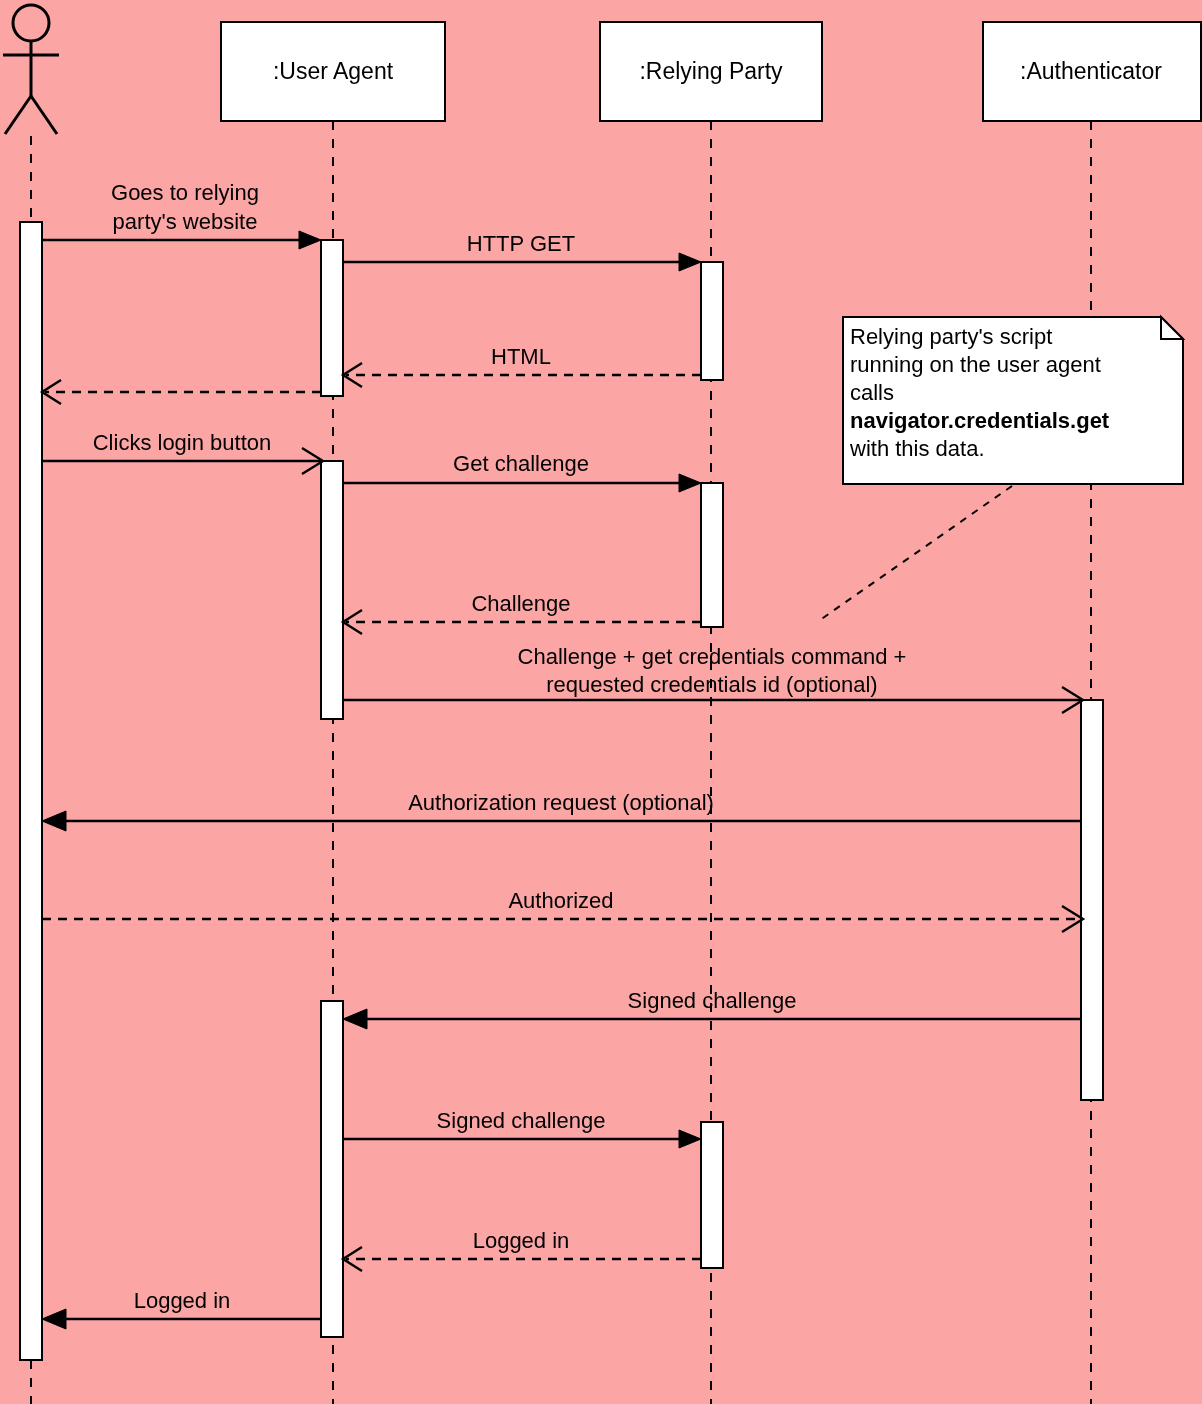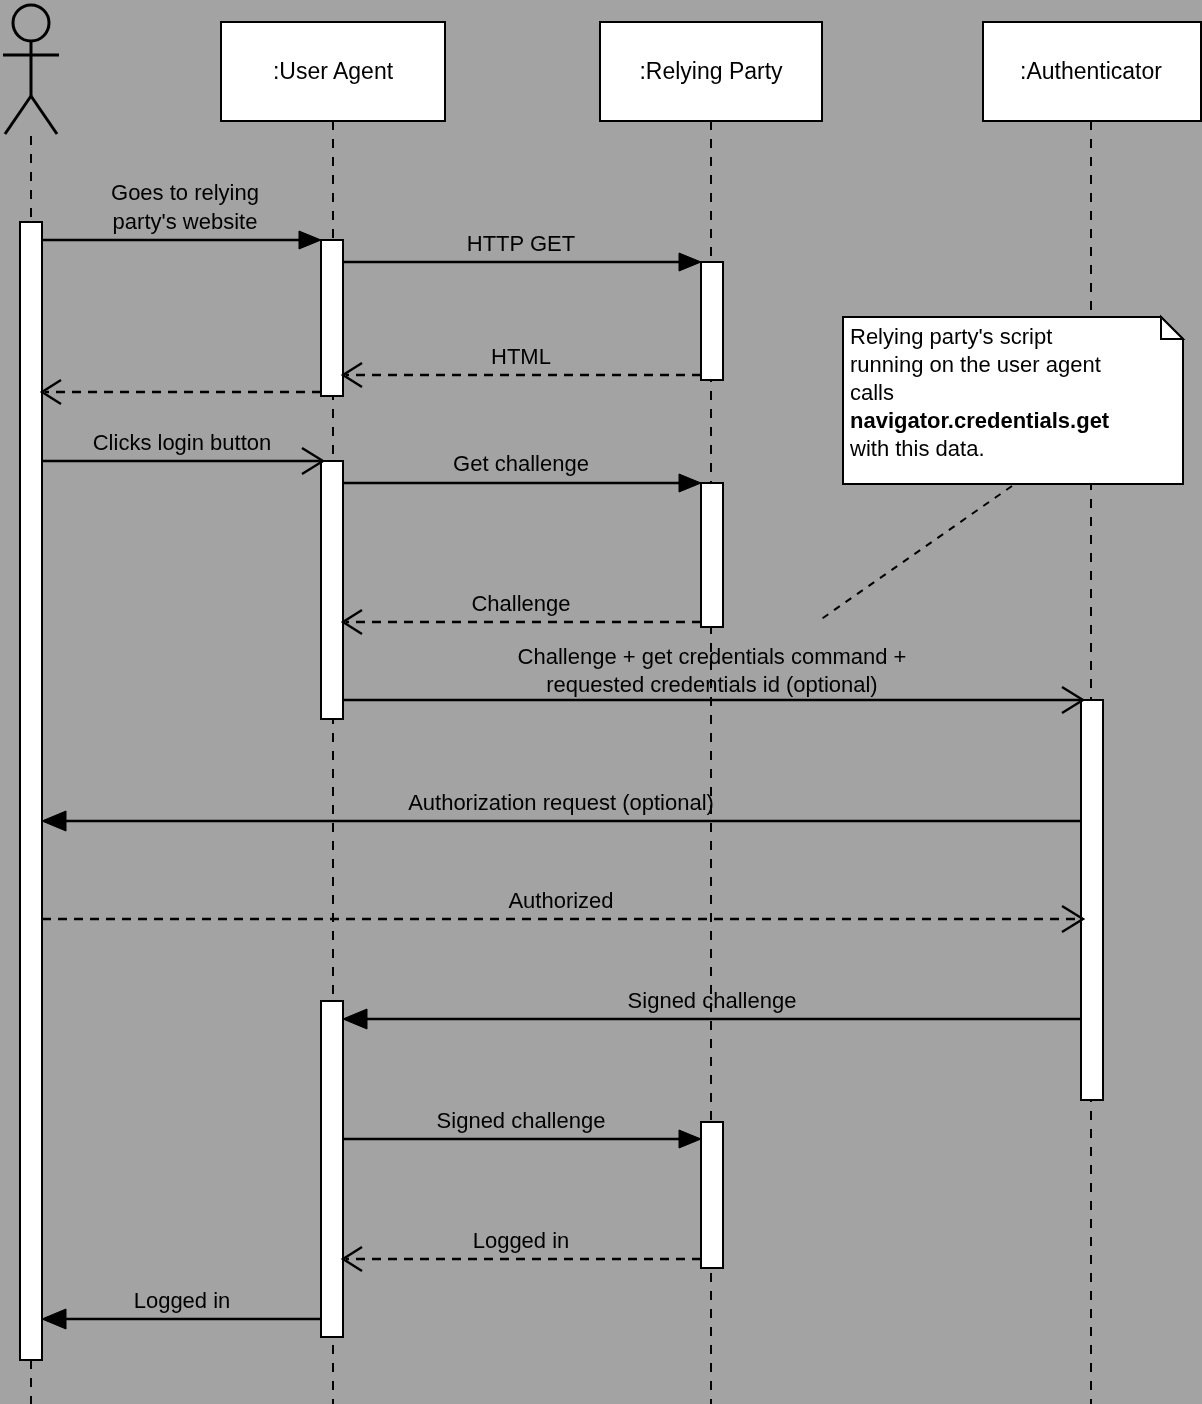--- a/index.html
+++ b/index.html
@@ -7,21 +7,21 @@
     padding: 0;
     background: #ffffff;
   }
   body {
     font-family: "Liberation Sans", sans-serif;
   }
   #diagram-root {
     position: relative;
     width: 1202px;
     height: 1404px;
-    background: #a3a3a3;
+    background: #fca5a5;
     overflow: hidden;
   }
   svg#seq-svg {
     position: absolute;
     left: 0;
     top: 0;
     width: 1202px;
     height: 1404px;
   }
   .lifeline-box {

